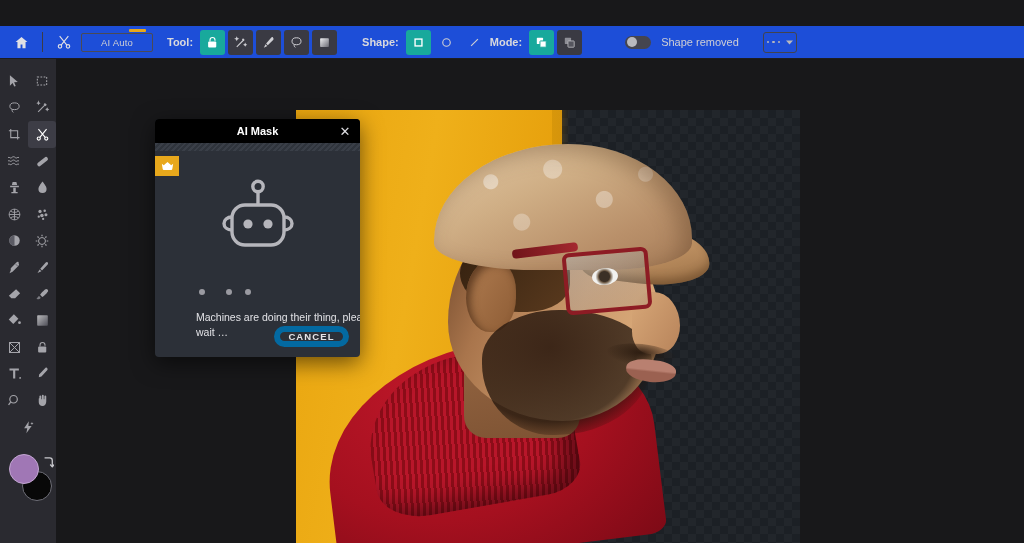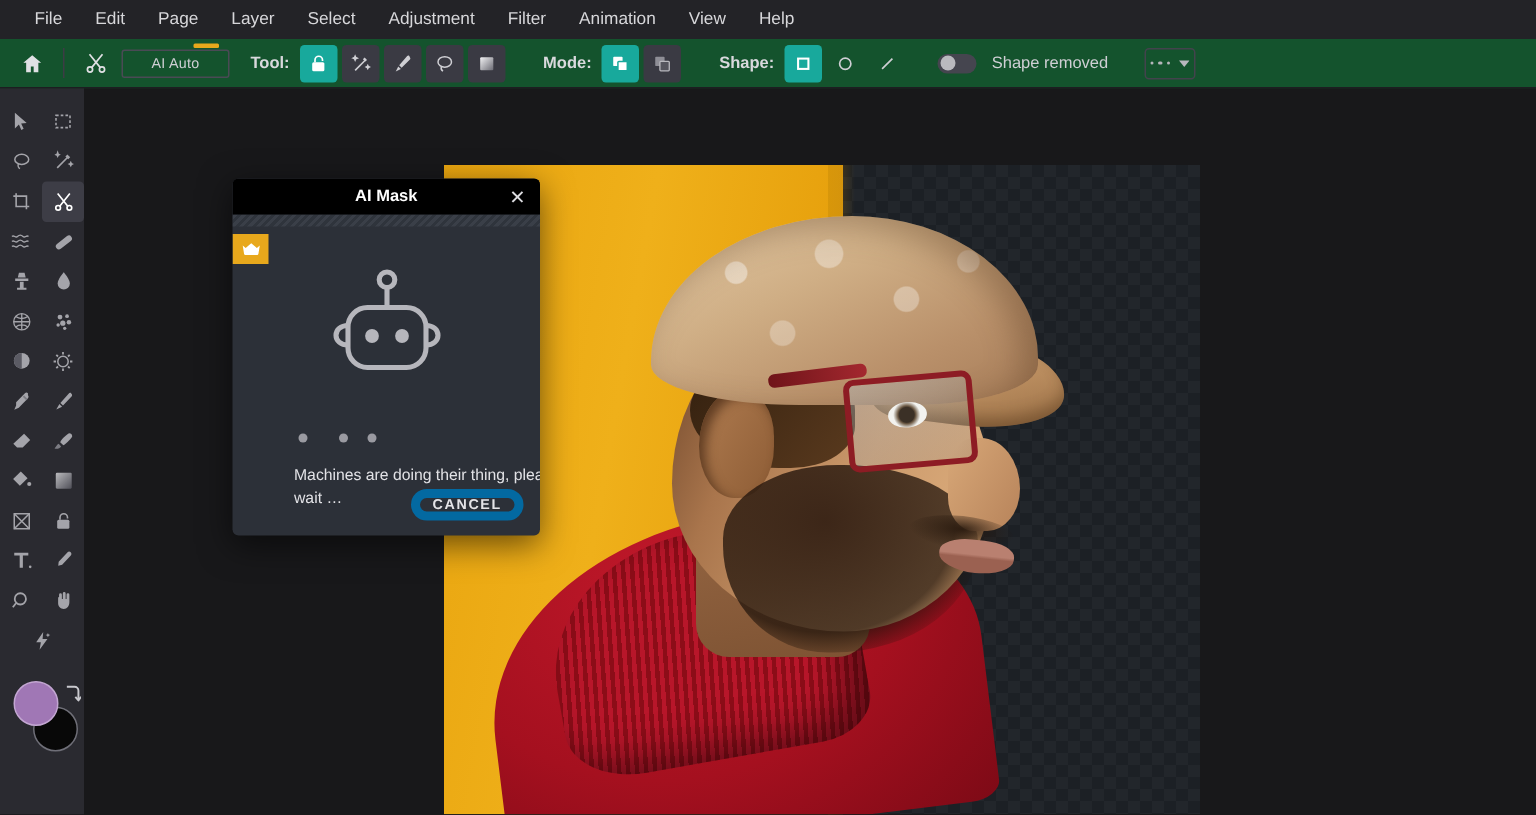--- a/index.html
+++ b/index.html
@@ -18,21 +18,21 @@
     display: flex; align-items: center; padding-left: 12px;
   }
   .menu-item {
     font-size: 11.5px; color: #d7d7da; padding: 0 11px; height: 26px;
     line-height: 26px; white-space: nowrap; cursor: default;
   }
 
   
   .toolbar {
     position: absolute; top: 26px; left: 0; width: 1024px; height: 33px;
-    background: #14532d;
+    background: #1d4ed8;
     display: flex; align-items: center; padding-left: 8px;
     border-bottom: 1px solid #1d1d21;
   }
   .tb-iconbtn {
     width: 26px; height: 26px; display: flex; align-items: center;
     justify-content: center; border-radius: 3px; cursor: default;
   }
   .tb-sep { width: 1px; height: 20px; background: #3c3c45; margin: 0 8px; }
 
   .aiauto {
@@ -289,32 +289,20 @@
   }
   .cancel span {
     font-size: 9.5px; color: #e4e4e8; letter-spacing: 1.1px; font-weight: bold;
   }
 </style>
 </head>
 <body>
 
 <div id="app">
 
-  <div class="menubar">
-    <div class="menu-item">File</div>
-    <div class="menu-item">Edit</div>
-    <div class="menu-item">Page</div>
-    <div class="menu-item">Layer</div>
-    <div class="menu-item">Select</div>
-    <div class="menu-item">Adjustment</div>
-    <div class="menu-item">Filter</div>
-    <div class="menu-item">Animation</div>
-    <div class="menu-item">View</div>
-    <div class="menu-item">Help</div>
-  </div>
 
   <div class="toolbar">
 
     <div class="tb-iconbtn">
       <svg width="15" height="15" viewBox="0 0 24 24">
           <path fill="#e0e0e4" d="M12 3 2.5 11h3v10h5v-6h3v6h5V11h3z"></path>
         </svg>
     </div>
 
     <div class="tb-sep"></div>
@@ -367,51 +355,51 @@
               <linearGradient id="gsq" x1="0" y1="0" x2="1" y2="1">
             <stop offset="0" stop-color="#f2f2f4"></stop>
                 <stop offset="1" stop-color="#6b6b74"></stop>
           </linearGradient>
             </defs>
           <rect x="5" y="5" width="14" height="14" rx="1.2" fill="url(#gsq)"></rect>
         </svg>
       </div>
     </div>
 
+    <div class="grp">
+      <div class="tb-label">Shape:</div>
+      <div class="sqbtn active">
+        <svg width="15" height="15" viewBox="0 0 24 24" fill="none" stroke="#ffffff" stroke-width="2.2">
+          <rect x="6.5" y="6.5" width="11" height="11"></rect>
+        </svg>
+      </div>
+      <div class="sqbtn flat">
+        <svg width="15" height="15" viewBox="0 0 24 24" fill="none" stroke="#cfcfd4" stroke-width="1.8">
+          <circle cx="12" cy="12" r="6"></circle>
+        </svg>
+      </div>
+      <div class="sqbtn flat">
+        <svg width="15" height="15" viewBox="0 0 24 24" fill="none" stroke="#cfcfd4" stroke-width="1.8">
+          <path d="M6.5 17.5 17.5 6.5"></path>
+        </svg>
+      </div>
+    </div>
+
     <div class="grp grp-gap">
       <div class="tb-label">Mode:</div>
       <div class="sqbtn active">
         <svg width="15" height="15" viewBox="0 0 24 24">
           <rect x="4.5" y="4.5" width="10" height="10" rx="1" fill="#ffffff"></rect>
           <rect x="9.5" y="9.5" width="10" height="10" rx="1" fill="#ffffff" stroke="#18a99c" stroke-width="1.6"></rect>
         </svg>
       </div>
       <div class="sqbtn">
         <svg width="15" height="15" viewBox="0 0 24 24">
           <rect x="4.5" y="4.5" width="10" height="10" rx="1" fill="#8e8e96"></rect>
           <rect x="9.5" y="9.5" width="10" height="10" rx="1" fill="#55555e" stroke="#b8b8be" stroke-width="1.4"></rect>
-        </svg>
-      </div>
-    </div>
-
-    <div class="grp">
-      <div class="tb-label">Shape:</div>
-      <div class="sqbtn active">
-        <svg width="15" height="15" viewBox="0 0 24 24" fill="none" stroke="#ffffff" stroke-width="2.2">
-          <rect x="6.5" y="6.5" width="11" height="11"></rect>
-        </svg>
-      </div>
-      <div class="sqbtn flat">
-        <svg width="15" height="15" viewBox="0 0 24 24" fill="none" stroke="#cfcfd4" stroke-width="1.8">
-          <circle cx="12" cy="12" r="6"></circle>
-        </svg>
-      </div>
-      <div class="sqbtn flat">
-        <svg width="15" height="15" viewBox="0 0 24 24" fill="none" stroke="#cfcfd4" stroke-width="1.8">
-          <path d="M6.5 17.5 17.5 6.5"></path>
         </svg>
       </div>
     </div>
 
 
     <div class="toggle">
       <div class="knob"></div>
     </div>
     <div class="hint-text">Shape removed</div>
 

